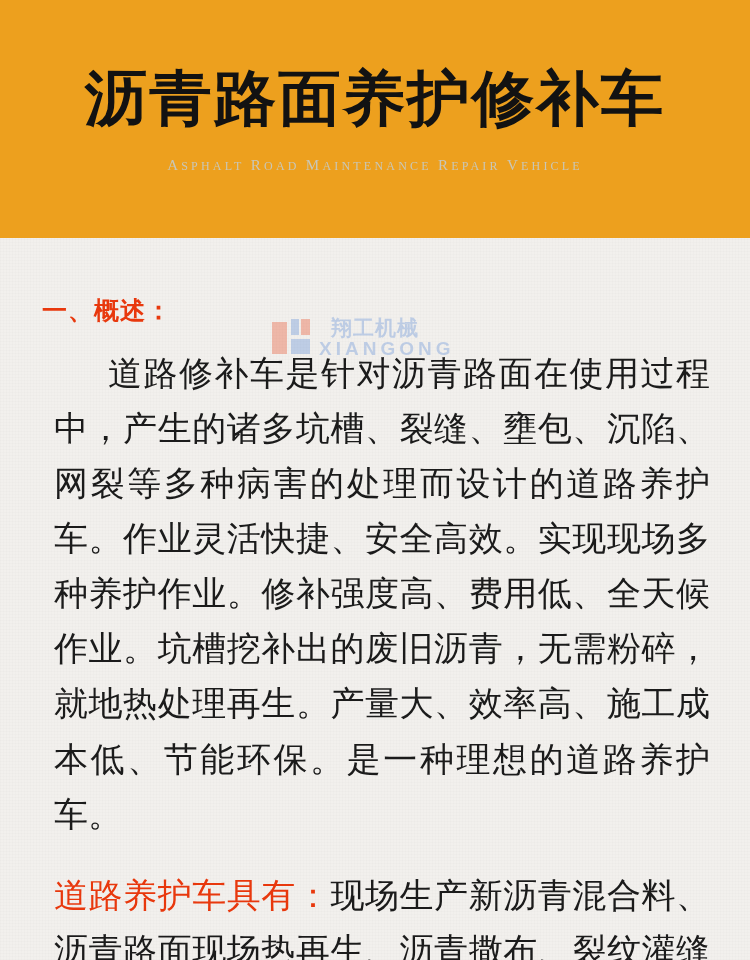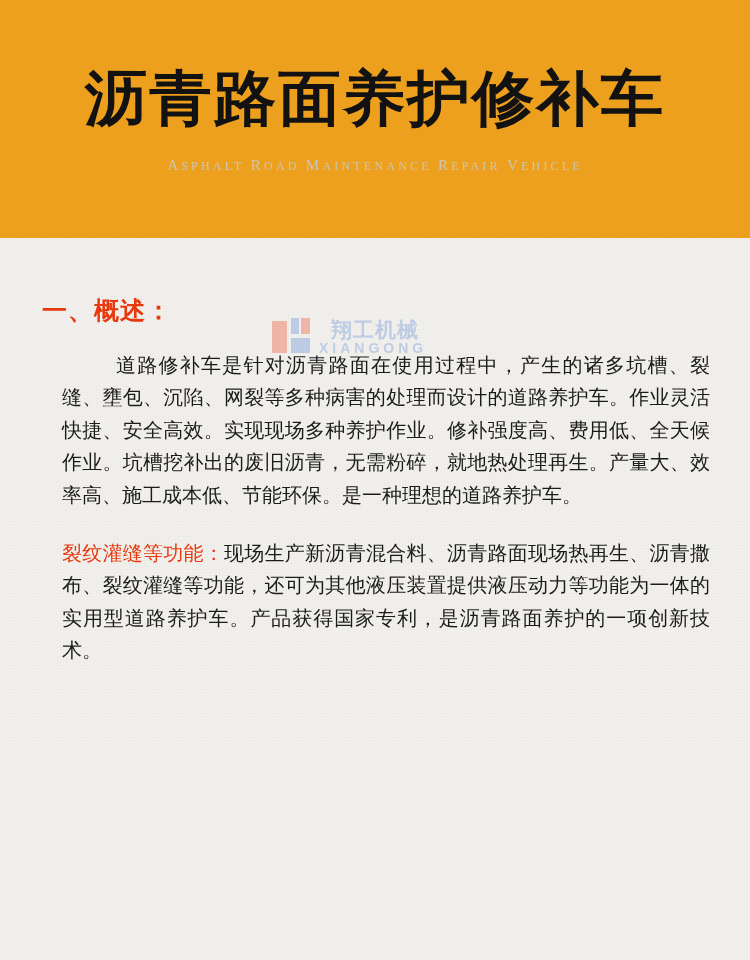--- a/index.html
+++ b/index.html
@@ -103,33 +103,33 @@
     font-family: "DejaVu Sans", sans-serif;
     font-weight: bold;
     font-size: 21px;
     color: #4a7fd4;
     letter-spacing: 1px;
     margin-left: 12px;
   }
   .wm-en {
     font-family: "Liberation Sans", sans-serif;
     font-weight: bold;
-    font-size: 14px;
+    font-size: 19px;
     color: #4a7fd4;
     letter-spacing: 4px;
     margin-top: 0;
   }
 
   
   .para {
-    font-family: Liberation Serif, serif;
-    font-size: 20px;
+    font-family: Liberation Mono, monospace;
+    font-size: 34px;
     line-height: 1.62;
     color: #1b1b1b;
-    margin: 0 0 26px 16px;
+    margin: 0 0 26px 8px;
     text-align: justify;
     text-justify: inter-ideograph;
     padding-left: 6px;
   }
   .para.indent {
     text-indent: 54px;
   }
   .lead {
     color: #e8380d;
   }
@@ -157,16 +157,16 @@
       <div class="wm-cn">翔工机械</div>
       <div class="wm-en">XIANGONG</div>
     </div>
   </div>
 
   <div class="content">
     <h2 class="section-heading">一、概述：</h2>
 
     <p class="para indent">道路修补车是针对沥青路面在使用过程中，产生的诸多坑槽、裂缝、壅包、沉陷、网裂等多种病害的处理而设计的道路养护车。作业灵活快捷、安全高效。实现现场多种养护作业。修补强度高、费用低、全天候作业。坑槽挖补出的废旧沥青，无需粉碎，就地热处理再生。产量大、效率高、施工成本低、节能环保。是一种理想的道路养护车。</p>
 
-    <p class="para"><span class="lead">裂纹灌缝等功能：</span><span>现场生产新沥青混合料、沥青路面现场热再生、沥青撒布、裂纹灌缝等功能，还可为其他液压装置提供液压动力等功能为一体的实用型道路养护车。产品获得国家专利，是沥青路面养护的一项创新技术。</span></p>
+    <p class="para"><span class="lead">道路养护车具有：</span><span>现场生产新沥青混合料、沥青路面现场热再生、沥青撒布、裂纹灌缝等功能，还可为其他液压装置提供液压动力等功能为一体的实用型道路养护车。产品获得国家专利，是沥青路面养护的一项创新技术。</span></p>
   </div>
 
 </div>
 
 </body></html>

